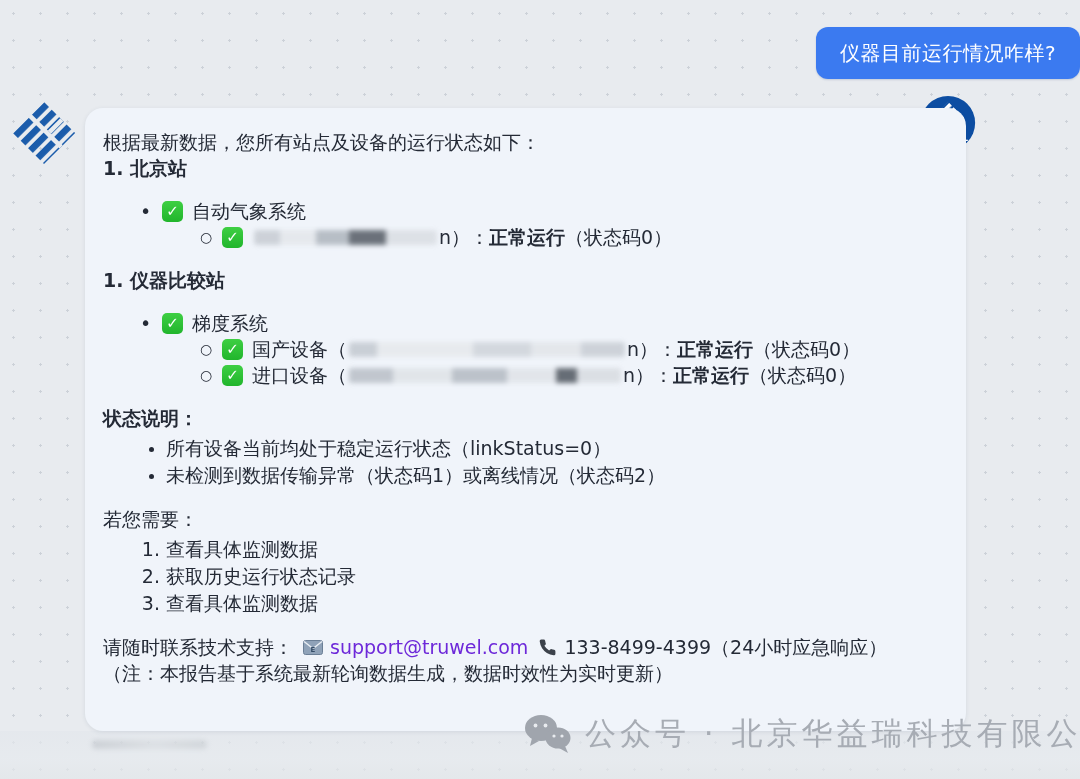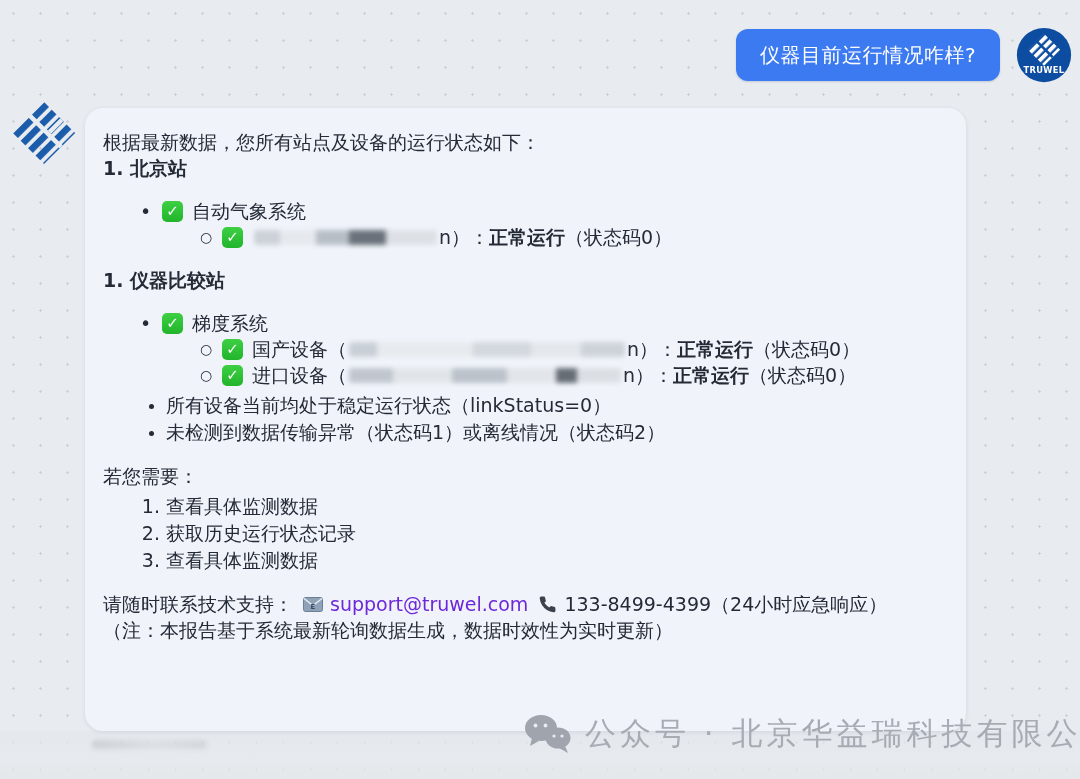--- a/index.html
+++ b/index.html
@@ -12,21 +12,21 @@
     background-size:27px 27px;
     overflow:hidden;
     color:#242a36;
   }
   .bottom-band {
     position:absolute; left:0; top:731px; width:1080px; height:48px;
     background:linear-gradient(180deg, #e3e7ec 0%, #e6eaee 60%, #e2e6e9 100%);
     opacity:.7;
   }
   
-  .user-row { position:absolute; top:27px; right:8px; display:flex; align-items:center; gap:16px; }
+  .user-row { position:absolute; top:27px; right:0; display:flex; align-items:center; gap:16px;flex-direction:column; }
   .user-bubble {
     background:#3b7af0; color:#ffffff; font-size:20px; line-height:24px;
     padding:14px 24px; border-radius:12px; letter-spacing:.5px;
     box-shadow:0 1px 2px rgba(30,60,120,.18);
   }
   .avatar-circle { width:56px; height:56px; border-radius:50%; overflow:hidden; flex:0 0 auto; }
   
   .assistant-avatar { position:absolute; left:12px; top:101px; width:64px; height:64px; }
   .card {
     position:absolute; left:85px; top:108px; width:881px; height:623px;
@@ -156,20 +156,21 @@
       <span class="marker ring">○</span>
       <span class="check">✓</span>
       <span>进口设备（</span>
       <span class="redact r3"></span>
       <span>n）： </span>
       <span class="b">正常运行</span>
       <span>（状态码0）</span>
     </div>
   </div>
 
+  <p class="b mt17">状态说明：</p>
   <ul class="plain mt16">
     <li>所有设备当前均处于稳定运行状态（linkStatus=0）</li>
     <li>未检测到数据传输异常（状态码1）或离线情况（状态码2）</li>
   </ul>
 
   <p class="mt17">若您需要：</p>
   <ol class="plain mt16">
     <li>查看具体监测数据</li>
     <li>获取历史运行状态记录</li>
     <li>查看具体监测数据</li>

